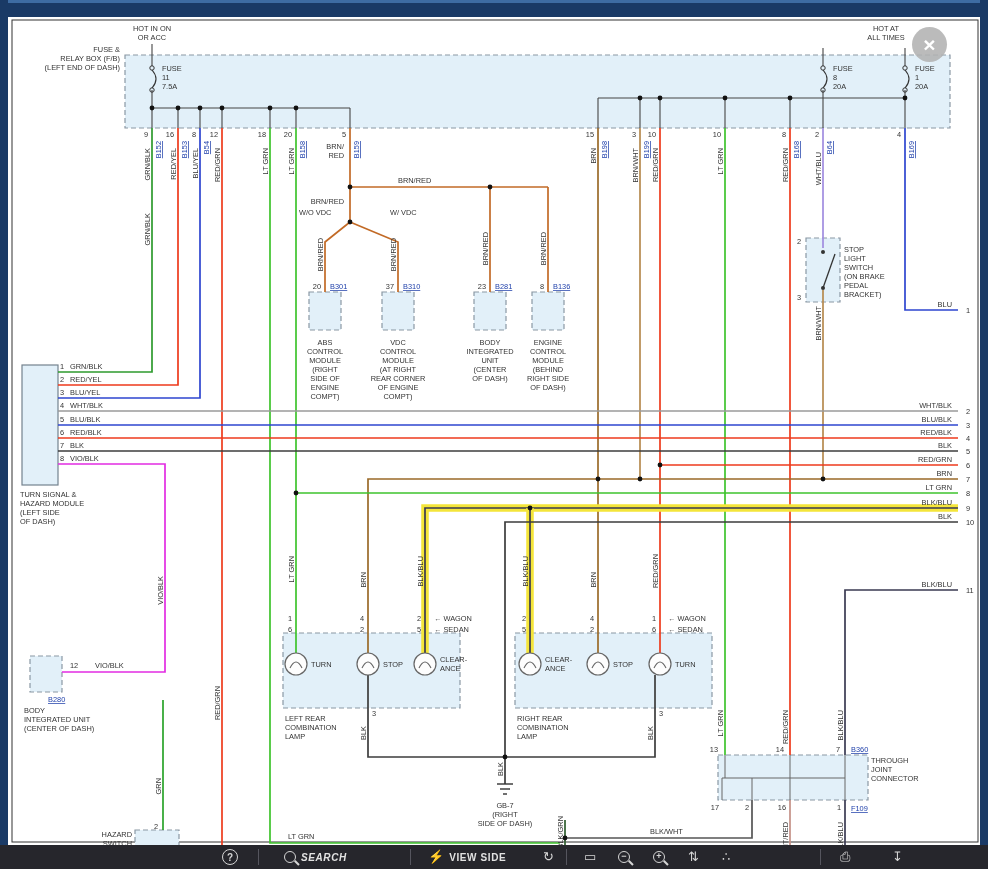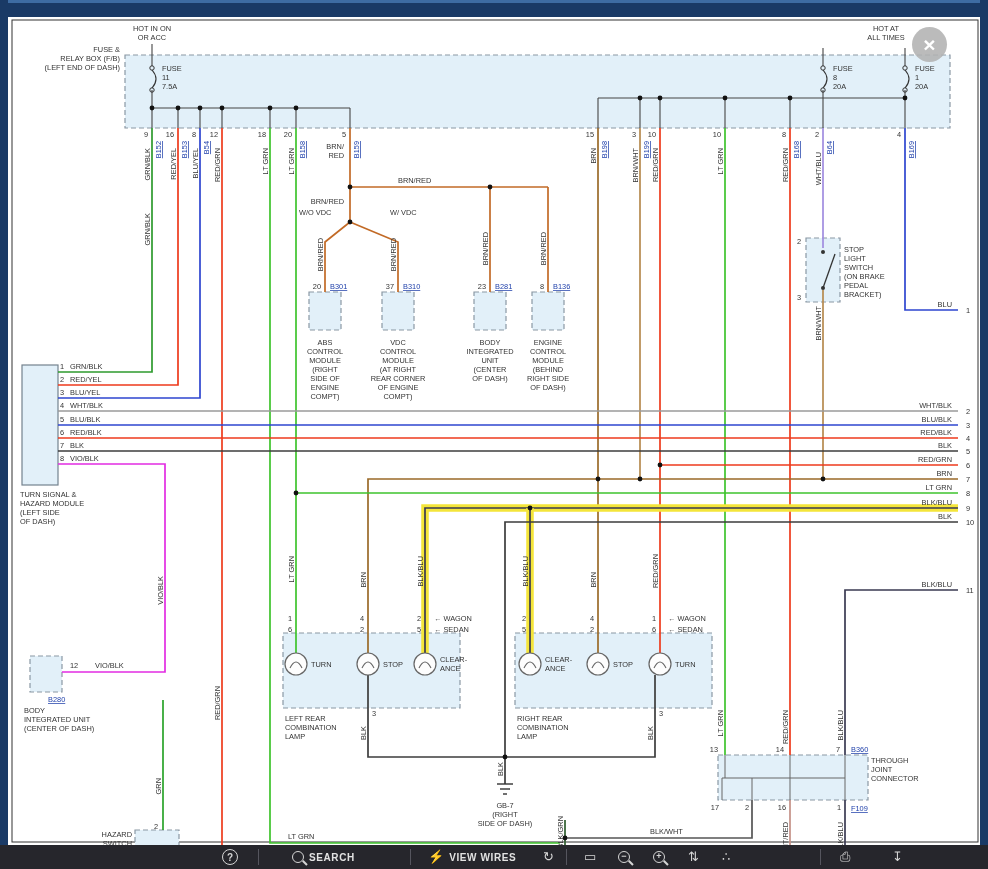--- a/index.html
+++ b/index.html
@@ -393,30 +393,30 @@
 <div class="frame" style="left:0;top:0;width:8px;height:869px;"></div>
 <div class="frame" style="left:980px;top:0;width:8px;height:869px;"></div>
 
 <div id="closebtn">×</div>
 
 <div id="toolbar">
     <div class="tb-item" style="left: 222px;">
       <span class="tb-circle">?</span>
     </div>
     <div class="tb-sep" style="left: 258px;"></div>
-    <div class="tb-item" style="left: 292px;">
+    <div class="tb-item" style="left: 284px; font-style: italic;">
       <span class="lens">
         <i></i>
       </span>
       <span class="tb-label">SEARCH</span>
     </div>
     <div class="tb-sep" style="left: 410px;"></div>
     <div class="tb-item" style="left: 428px;">
       <span class="tb-glyph">⚡</span>
-      <span class="tb-label">VIEW WIRES</span>
+      <span class="tb-label">VIEW SIDE</span>
     </div>
     <div class="tb-item" style="left: 543px;">
       <span class="tb-glyph">↻</span>
     </div>
     <div class="tb-sep" style="left: 566px;"></div>
     <div class="tb-item" style="left: 584px;">
       <span class="tb-glyph">▭</span>
     </div>
     <div class="tb-item" style="left: 618px;">
       <span class="lens">

